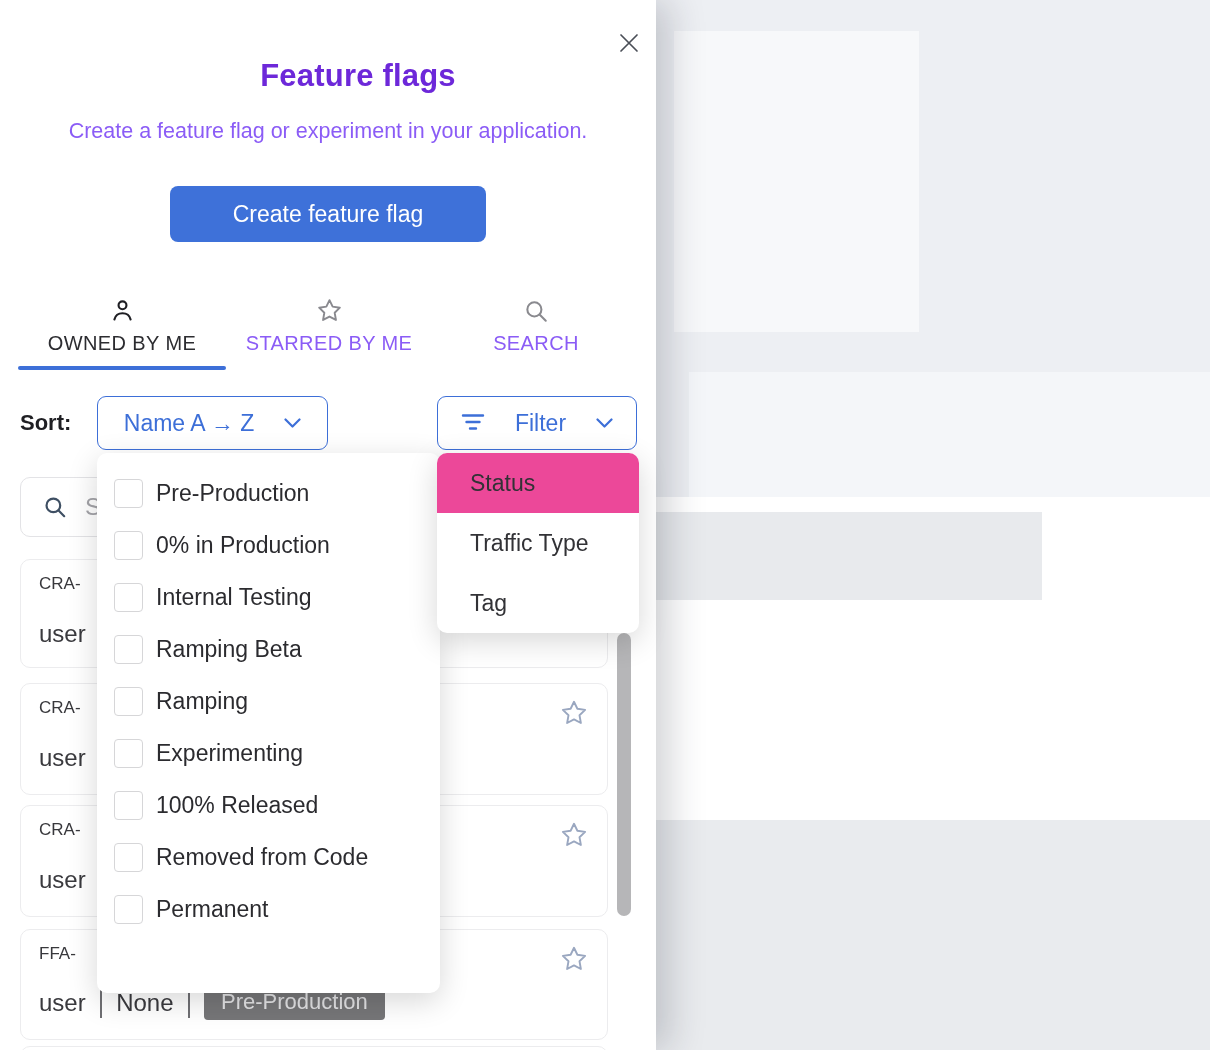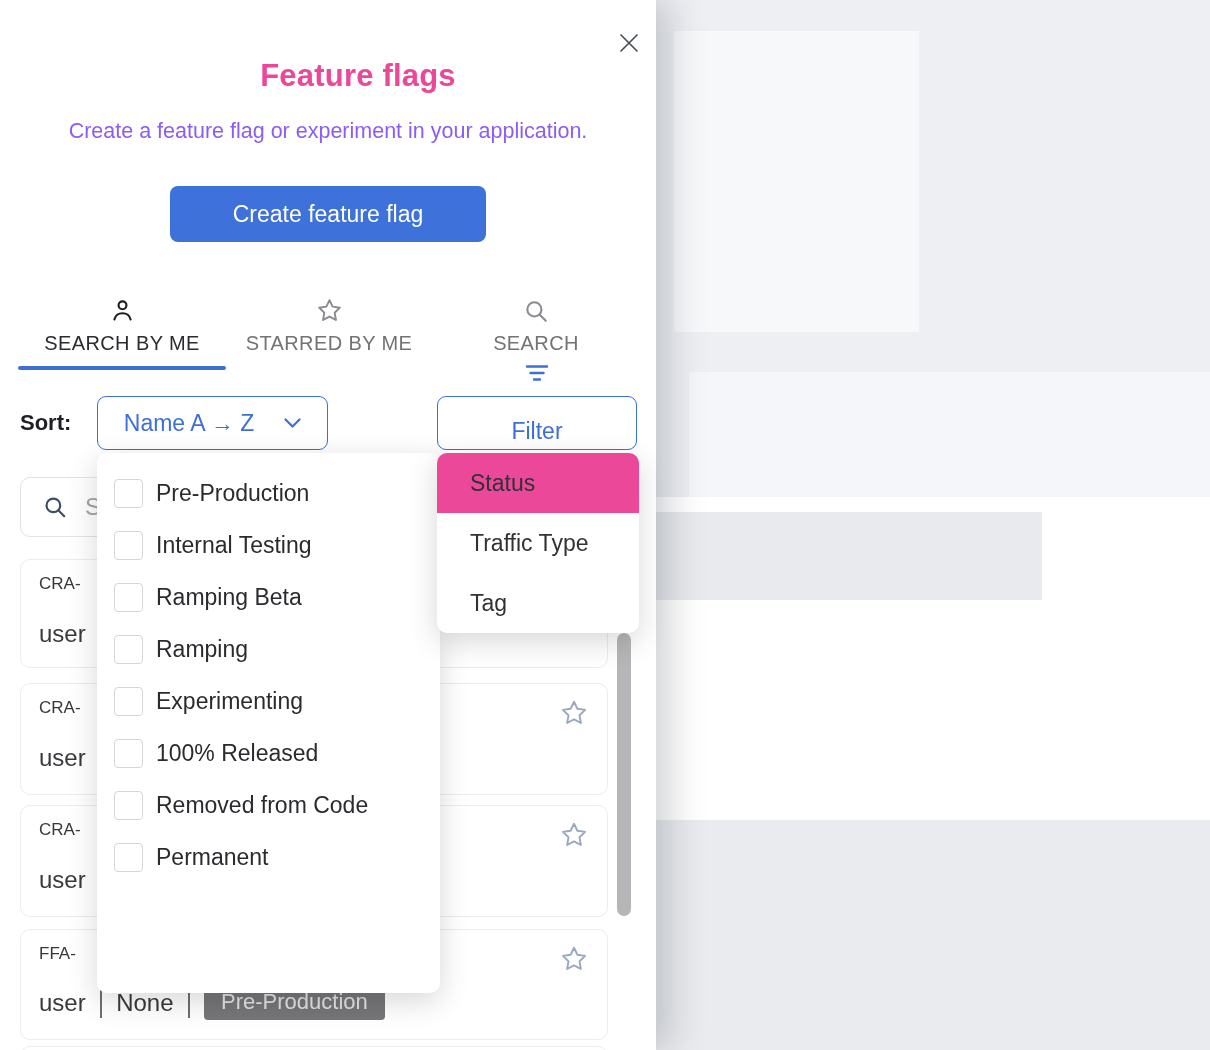--- a/index.html
+++ b/index.html
@@ -19,50 +19,50 @@
   .panel{
     position:absolute;left:0;top:0;width:656px;height:1050px;background:#ffffff;
     box-shadow:14px 0 34px rgba(30,35,50,.20);
   }
   .close-btn{
     position:absolute;left:614px;top:28px;width:30px;height:30px;border:none;background:none;
     color:#4a4e57;cursor:pointer;padding:0;display:flex;align-items:center;justify-content:center;
   }
   .page-title{
     position:absolute;left:0;top:58px;width:716px;text-align:center;
-    font-size:31px;font-weight:700;color:#ec4899;letter-spacing:.2px;
+    font-size:31px;font-weight:700;color:#6d28d9;letter-spacing:.2px;
   }
   .page-subtitle{
     position:absolute;left:0;top:119px;width:656px;text-align:center;
     font-size:21.5px;color:#8b5cf6;
   }
   .create-btn{
     position:absolute;left:170px;top:186px;width:316px;height:56px;
     background:#3e71d9;border:none;border-radius:8px;color:#ffffff;
     font-size:23px;font-family:inherit;cursor:pointer;
   }
   
   .tab{position:absolute;top:296px;height:70px;display:flex;flex-direction:column;align-items:center;cursor:pointer;background:none;border:none;padding:0;font-family:inherit;}
   .tab .icon{height:28px;display:flex;align-items:flex-end;}
   .tab .tab-label{margin-top:8px;font-size:20px;letter-spacing:.4px;}
   .tab-owned{left:18px;width:208px;color:#1f1f24;}
   .tab-owned .tab-label{color:#2c2c30;}
   .tab-starred{left:233px;width:192px;color:#8a8a8f;}
   .tab-search{left:448px;width:176px;color:#8a8a8f;}
-  .tab-starred .tab-label,.tab-search .tab-label{color:#737373;}
+  .tab-starred .tab-label,.tab-search .tab-label{color:#8b5cf6;}
   .tab-underline{position:absolute;left:18px;top:366px;width:208px;height:4px;background:#3d6fd8;border-radius:2px;}
 
   
   .sort-label{position:absolute;left:20px;top:396px;height:54px;line-height:54px;font-size:22px;font-weight:700;color:#1f1f23;}
   .outline-btn{
     position:absolute;top:396px;height:54px;background:#fff;border:1.5px solid #3d6fd8;border-radius:9px;
     color:#3d6fd8;font-size:23px;font-family:inherit;display:flex;align-items:center;justify-content:center;gap:30px;cursor:pointer;
   }
   .sort-btn{left:97px;width:231px;}
-  .filter-btn{left:437px;width:200px;flex-direction:column;}
+  .filter-btn{left:437px;width:200px;}
   .chev{display:flex;align-items:center;}
 
   
   .search-wrap{position:absolute;left:20px;top:477px;width:588px;height:60px;}
   .search-wrap input{
     width:100%;height:100%;box-sizing:border-box;border:1px solid #e3e3e6;border-radius:10px;
     padding:0 0 0 64px;font-size:24px;font-family:inherit;color:#3a3a3e;background:#fff;outline:none;
   }
   .search-wrap input::placeholder{color:#a3a3a8;}
   .search-wrap .mag{position:absolute;left:22px;top:17px;color:#3e4f63;}
@@ -123,21 +123,21 @@
 
   <button class="create-btn">Create feature flag</button>
 
   <button class="tab tab-owned">
     <span class="icon">
       <svg width="27" height="27" viewBox="0 0 24 24" fill="none" stroke="currentColor" stroke-width="1.9" stroke-linecap="round">
         <circle cx="12" cy="7.4" r="3.5"></circle>
         <path d="M4.8 20c.9-3.7 3.7-5.6 7.2-5.6s6.3 1.9 7.2 5.6"></path>
       </svg>
     </span>
-    <span class="tab-label">SEARCH BY ME</span>
+    <span class="tab-label">OWNED BY ME</span>
   </button>
   <button class="tab tab-starred">
     <span class="icon">
       <svg width="27" height="27" viewBox="0 0 24 24" fill="none" stroke="currentColor" stroke-width="1.7" stroke-linejoin="round">
         <path d="M12 2.8l2.8 5.8 6.4.9-4.6 4.5 1.1 6.4-5.7-3-5.7 3 1.1-6.4L2.8 9.5l6.4-.9z"></path>
       </svg>
     </span>
     <span class="tab-label">STARRED BY ME</span>
   </button>
   <button class="tab tab-search">
@@ -225,20 +225,24 @@
 
   <div class="scroll-thumb"></div>
 
   <div class="status-menu">
     <div class="status-row">
       <span class="cbx"></span>
       <span class="opt-label">Pre-Production</span>
     </div>
     <div class="status-row">
       <span class="cbx"></span>
+      <span class="opt-label">0% in Production</span>
+    </div>
+    <div class="status-row">
+      <span class="cbx"></span>
       <span class="opt-label">Internal Testing</span>
     </div>
     <div class="status-row">
       <span class="cbx"></span>
       <span class="opt-label">Ramping Beta</span>
     </div>
     <div class="status-row">
       <span class="cbx"></span>
       <span class="opt-label">Ramping</span>
     </div>

